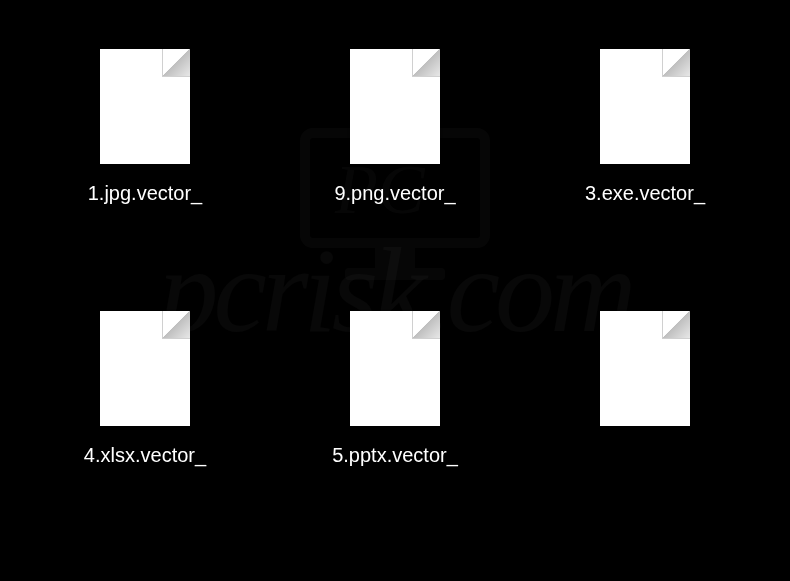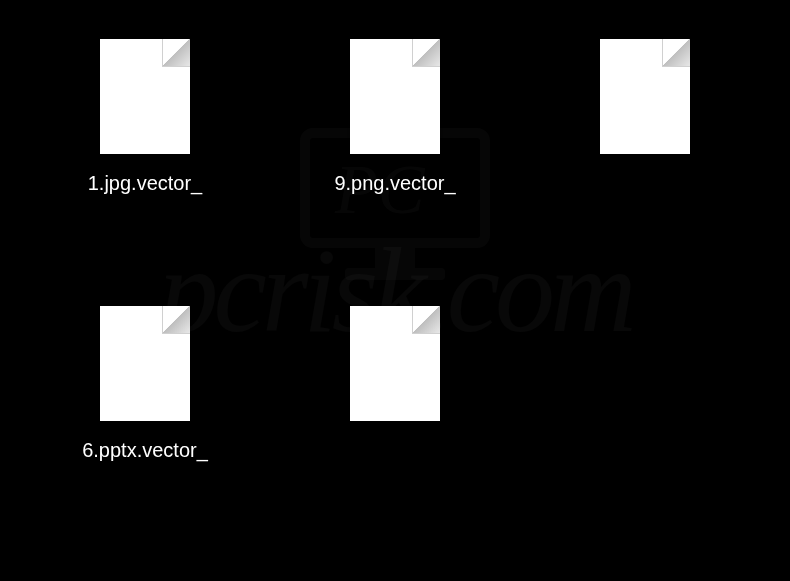--- a/index.html
+++ b/index.html
@@ -48,21 +48,21 @@
       width: 100%;
       height: 100%;
     }
     
     .desktop-grid {
       display: grid;
       grid-template-columns: repeat(3, 1fr);
       grid-template-rows: repeat(2, 1fr);
       width: 100%;
       height: 100%;
-      padding: 24px 20px 40px 20px;
+      padding: 34px 20px 40px 20px;
       gap: 17px 0px;
       position: relative;
       z-index: 1;
     }
     
     .file-item {
       display: flex;
       flex-direction: column;
       align-items: center;
       justify-content: flex-start;
@@ -141,36 +141,45 @@
 
   <div class="file-item">
     <div class="file-icon">
       <div class="file-icon-body"></div>
       <div class="file-icon-corner"></div>
       <div class="file-icon-fold"></div>
     </div>
     <div class="file-label">9.png.vector_</div>
   </div>
 
-
   <div class="file-item">
     <div class="file-icon">
       <div class="file-icon-body"></div>
       <div class="file-icon-corner"></div>
       <div class="file-icon-fold"></div>
     </div>
+    <div class="file-label">3.exe.vector_</div>
   </div>
 
   <div class="file-item">
     <div class="file-icon">
       <div class="file-icon-body"></div>
       <div class="file-icon-corner"></div>
       <div class="file-icon-fold"></div>
     </div>
-    <div class="file-label">6.pptx.vector_</div>
+    <div class="file-label">4.xlsx.vector_</div>
+  </div>
+
+  <div class="file-item">
+    <div class="file-icon">
+      <div class="file-icon-body"></div>
+      <div class="file-icon-corner"></div>
+      <div class="file-icon-fold"></div>
+    </div>
+    <div class="file-label">5.pptx.vector_</div>
   </div>
 
   <div class="file-item">
     <div class="file-icon">
       <div class="file-icon-body"></div>
       <div class="file-icon-corner"></div>
       <div class="file-icon-fold"></div>
     </div>
   </div>
 

